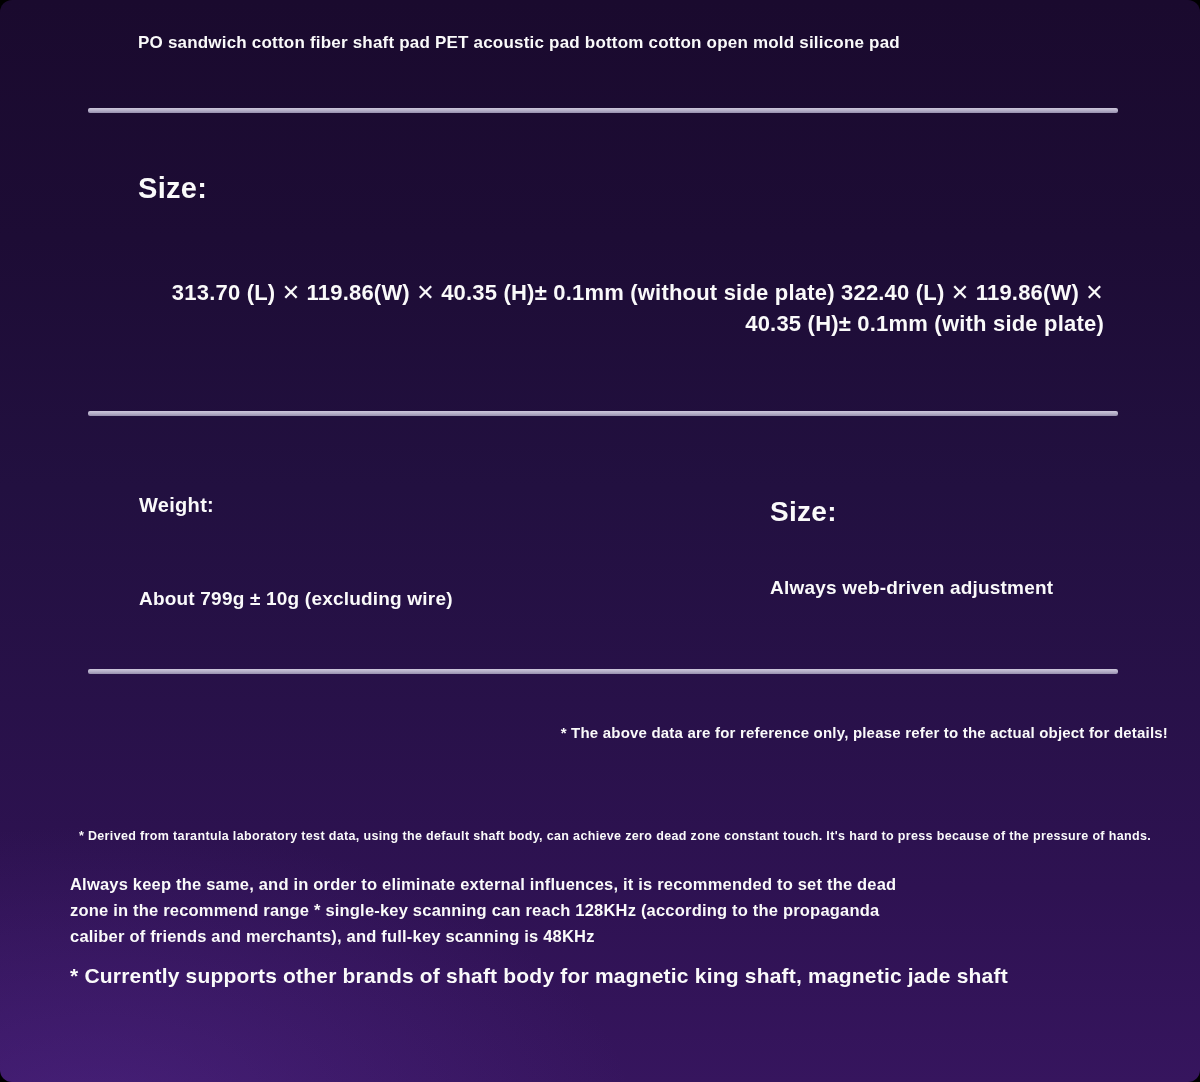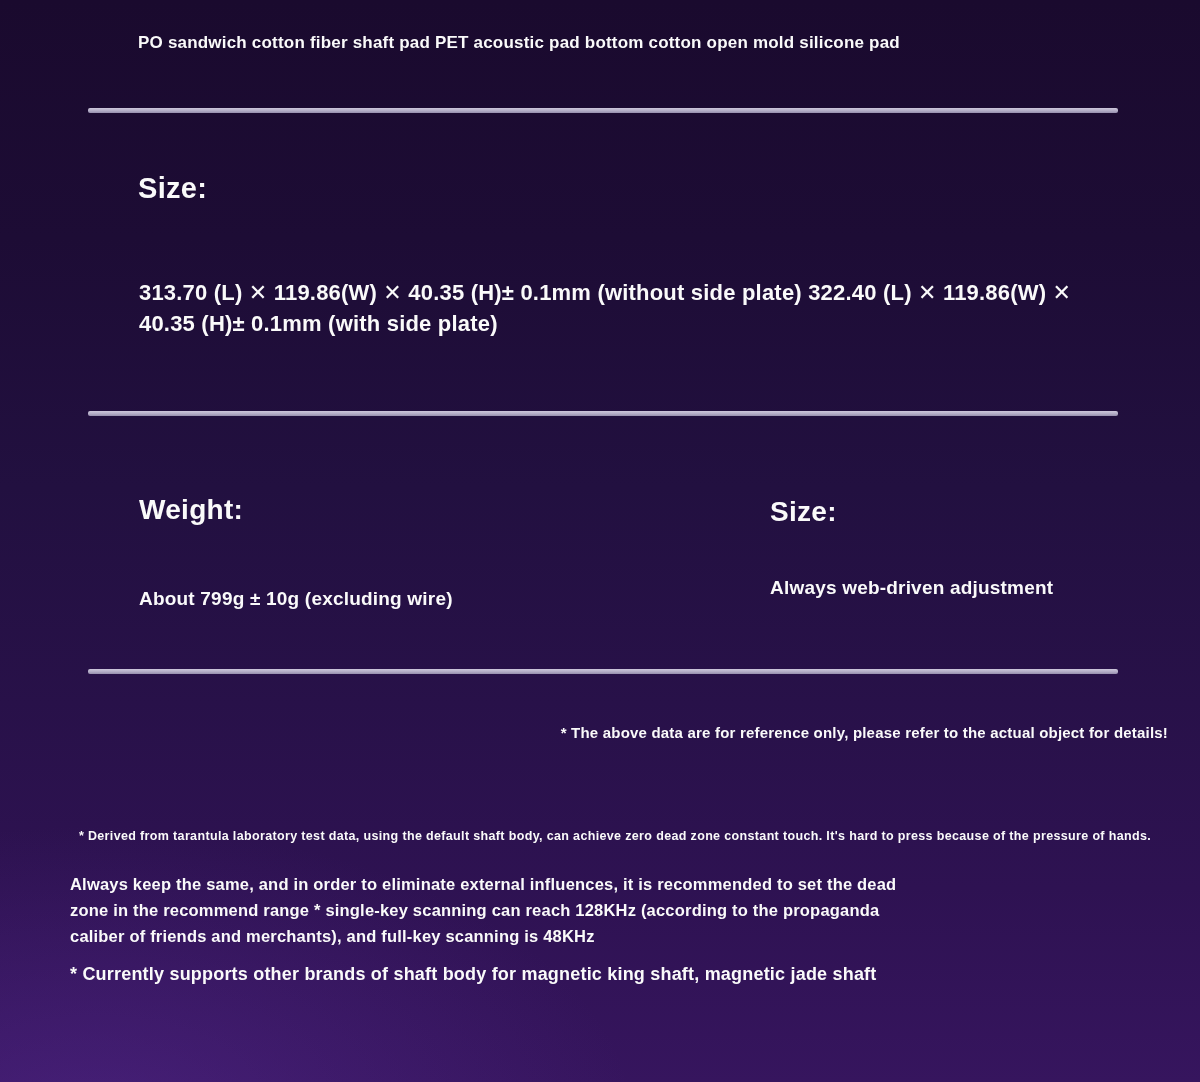--- a/index.html
+++ b/index.html
@@ -10,20 +10,21 @@
   .canvas {
     position: relative;
     width: 1200px;
     height: 1082px;
     overflow: hidden;
     font-family: "Liberation Sans", "DejaVu Sans", sans-serif;
     color: #fafafa;
     background:
       radial-gradient(900px 500px at 8% 104%, rgba(96, 48, 160, 0.38), rgba(96, 48, 160, 0) 60%),
       linear-gradient(to bottom, #1a0a2e 0%, #1d0c35 22%, #221040 45%, #281149 65%, #2e1252 82%, #36155e 100%);
+    border-radius: 12px;
   }
   .txt {
     position: absolute;
     font-weight: bold;
     white-space: pre-wrap;
   }
   .divider {
     position: absolute;
     left: 88px;
     width: 1030px;
@@ -49,25 +50,26 @@
     letter-spacing: 0.3px;
     text-align: right;
   }
   .size-value {
     left: 139px;
     top: 277px;
     width: 965px;
     font-size: 22px;
     line-height: 31px;
     letter-spacing: 0.2px;
+    text-align: right;
   }
   .weight-heading {
     left: 139px;
     top: 494px;
-    font-size: 28px;
+    font-size: 20px;
     letter-spacing: 0.3px;
     text-align: right;
   }
   .drive-heading {
     left: 770px;
     top: 496px;
     font-size: 28px;
     letter-spacing: 0.3px;
   }
   .weight-value {
@@ -105,21 +107,21 @@
     top: 871px;
     width: 830px;
     font-size: 16.5px;
     line-height: 26px;
     letter-spacing: 0.2px;
   }
   .supports-note {
     left: 70px;
     top: 964px;
     width: 1000px;
-    font-size: 18px;
+    font-size: 21px;
     letter-spacing: 0.2px;
   }
 </style>
 </head>
 <body>
 
 <div class="canvas">
 
   <div class="txt title">PO sandwich cotton fiber shaft pad PET acoustic pad bottom cotton open mold silicone pad</div>
 

